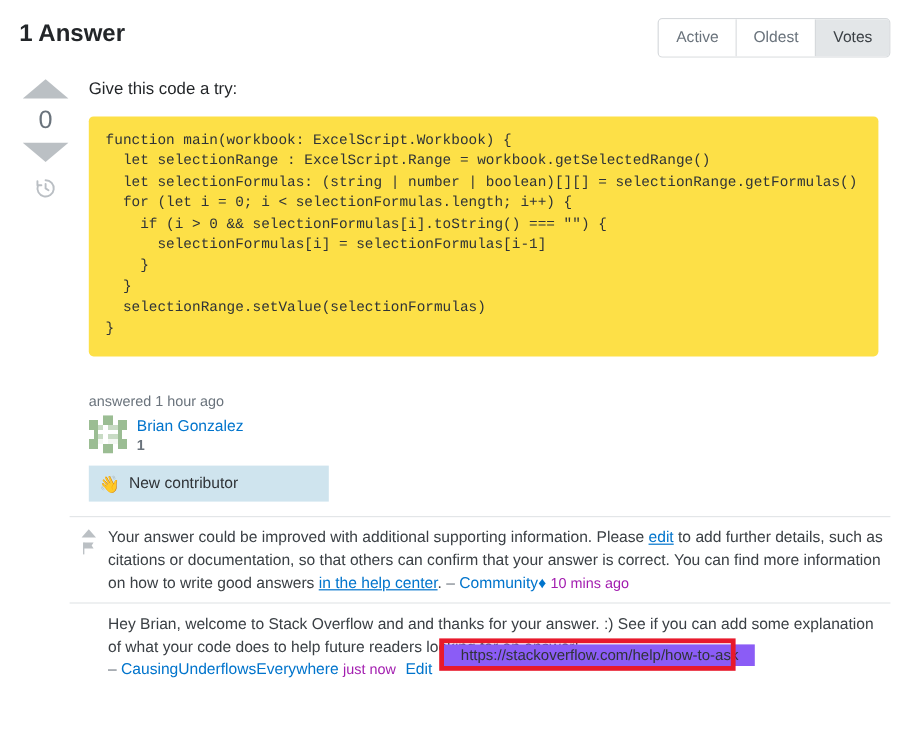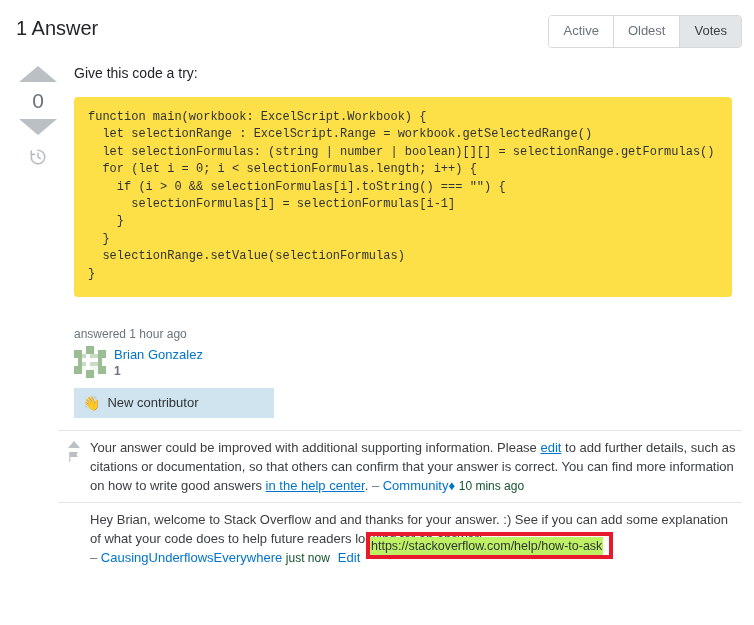--- a/index.html
+++ b/index.html
@@ -18,21 +18,21 @@
   
   .answers-header {
     display: flex;
     align-items: flex-start;
     justify-content: space-between;
     padding: 14px 12px 0 16px;
     height: 54px;
   }
   .answers-title {
     font-size: 20px;
-    font-weight: 400;
+    font-weight: 700;
     color: #232629;
     line-height: 28px;
     margin: 0;
   }
   .tabs {
     display: flex;
     border: 1px solid #d6d9dc;
     border-radius: 4px;
     overflow: hidden;
     background: #fff;
@@ -211,34 +211,34 @@
     border-left: 6px solid transparent;
     border-right: 6px solid transparent;
     border-bottom: 7px solid #bbc0c4;
     cursor: pointer;
   }
   .c-flag { color: #bbc0c4; line-height: 0; cursor: pointer; }
   .comment-body { flex: 1 1 auto; color: #3b4045; }
   .comment-body a { color: #0074cc; text-decoration: none; cursor: pointer; }
   .comment-body a.underlined { text-decoration: underline; }
   .c-dash { color: #6a737c; }
-  .c-time { color: #14532d; font-size: 12px; }
+  .c-time { color: #a21caf; font-size: 12px; }
   .c-diamond { color: #0074cc; }
   .c-edit { color: #0074cc; text-decoration: none; margin-left: 8px; cursor: pointer; }
 
   
   .url-tooltip {
     position: absolute;
     left: 370px;
     top: 537px;
-    background: #bef264;
+    background: #8b5cf6;
     color: #2f3337;
     font-size: 12.5px;
     line-height: 16px;
-    padding: 1px 1px;
+    padding: 1px 14px;
     white-space: nowrap;
     font-family: "Liberation Sans", sans-serif;
   }
   .red-annotation {
     position: absolute;
     left: 366px;
     top: 532px;
     width: 247px;
     height: 27px;
     border: 4px solid #e8192c;

